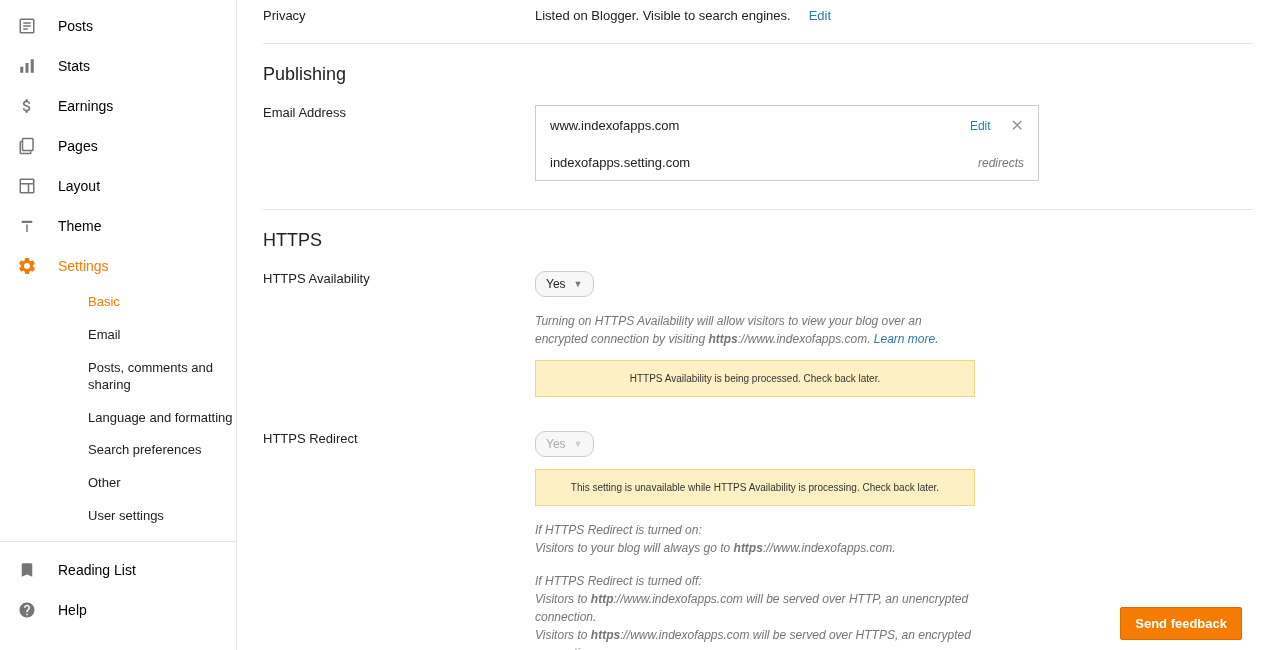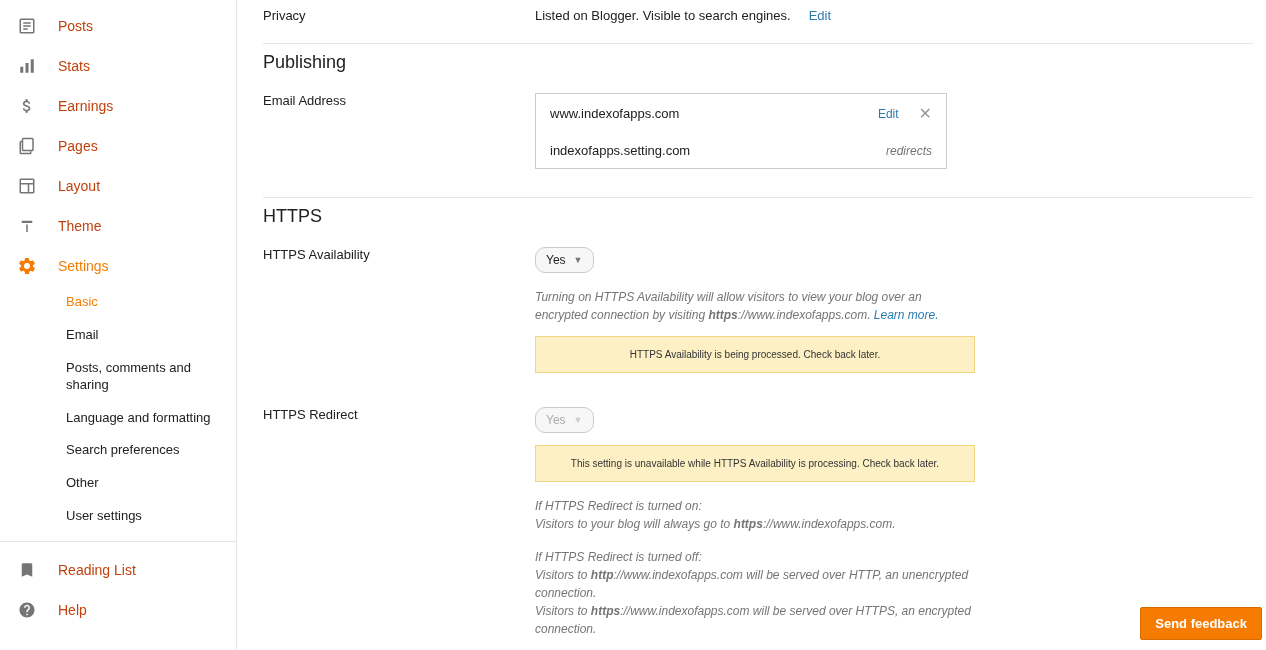--- a/index.html
+++ b/index.html
@@ -4,63 +4,63 @@
 <style>
   *{box-sizing:border-box;margin:0;padding:0;}
   body{font-family:Arial,Helvetica,sans-serif;font-size:13px;color:#212121;background:#fff;width:1266px;height:650px;overflow:hidden;position:relative;}
   .app{display:flex;height:650px;}
   .sidebar{width:237px;flex:0 0 237px;border-right:1px solid #e5e5e5;background:#fff;position:relative;overflow-y:auto;scrollbar-width:auto;}
   .sidebar::-webkit-scrollbar{width:16px;}
   .sidebar::-webkit-scrollbar-track{background:#f1f1f1;}
   .sidebar::-webkit-scrollbar-thumb{background:#c1c1c1;}
   .nav-item{display:flex;align-items:center;height:40px;padding-left:16px;color:#757575;cursor:pointer;}
   .nav-item .ico{width:22px;height:22px;margin-right:20px;display:flex;align-items:center;justify-content:center;color:#757575;}
-  .nav-item .label{font-size:14px;color:#c2410c;}
+  .nav-item .label{font-size:14px;color:#000000;}
   .nav-item.active .label{color:#f57c00;}
   .nav-item.active .ico{color:#f57c00;}
-  .sub-nav{padding-left:66px;}
+  .sub-nav{padding-left:88px;}
   .sub-item{font-size:13px;color:#212121;padding:8px 0;cursor:pointer;line-height:1.3;}
   .sub-item.active{color:#f57c00;}
   .sep{height:1px;background:#e5e5e5;margin:8px 0 8px 0;}
   svg{display:block;}
 
   .main{flex:1;position:relative;padding:0 0 0 26px;overflow-y:auto;height:650px;}
   .main::-webkit-scrollbar{width:10px;}
   .main::-webkit-scrollbar-track{background:#f1f1f1;}
   .main::-webkit-scrollbar-thumb{background:#c1c1c1;}
   .main-inner{max-width:990px;}
 
   .row{display:flex;padding:12px 0;font-size:13px;}
   .row .lab{width:272px;flex:0 0 272px;font-size:13px;color:#212121;}
   .row .val{flex:1;}
   .link{color:#2a7ab0;cursor:pointer;}
   .link2{color:#2a7ab0;cursor:pointer;}
   .hr{height:1px;background:#e5e5e5;margin:8px 0;}
 
-  h2.sect{font-size:18px;font-weight:400;color:#212121;margin:8px 0 8px 0;}
-
-  .addr-box{border:1px solid #ccc;width:412px;}
+  h2.sect{font-size:18px;font-weight:400;color:#212121;margin:20px 0 8px 0;}
+
+  .addr-box{border:1px solid #ccc;width:504px;}
   .addr-row{display:flex;align-items:center;padding:10px 14px;font-size:13px;}
   .addr-row + .addr-row{border-top:0px solid #eee;}
   .addr-row .domain{flex:1;color:#212121;}
   .addr-row .act{color:#2a7ab0;cursor:pointer;font-size:12px;margin-right:20px;}
   .addr-row .x{color:#999;cursor:pointer;font-size:16px;}
   .addr-row .redir{color:#757575;font-style:italic;font-size:12px;}
 
   .dropdown{display:inline-flex;align-items:center;border:1px solid #ccc;background:#f7f7f7;padding:5px 10px;font-size:12px;cursor:pointer;border-radius:10px;}
   .dropdown.disabled{color:#aaa;cursor:default;}
   .dropdown .tri{margin-left:8px;font-size:9px;color:#777;}
   .dropdown.disabled .tri{color:#ccc;}
 
   .help{font-size:12px;color:#757575;font-style:italic;margin-top:15px;line-height:1.5;max-width:440px;}
   .help b{font-weight:bold;font-style:italic;}
 
   .banner{background:#fdf0c4;border:1px solid #f0d684;padding:10px;text-align:center;font-size:10px;color:#333;margin-top:12px;max-width:440px;line-height:1.5;}
 
-  .feedback{position:fixed;bottom:10px;right:4px;background:#f57c00;color:#fff;border:1px solid #d96c00;padding:8px 14px;font-size:13px;cursor:pointer;font-weight:bold;border-radius:2px;}
+  .feedback{position:fixed;bottom:10px;right:24px;background:#f57c00;color:#fff;border:1px solid #d96c00;padding:8px 14px;font-size:13px;cursor:pointer;font-weight:bold;border-radius:2px;}
 </style>
 </head>
 <body>
 
 <div class="app">
   <div class="sidebar">
     <div style="height:6px"></div>
     <div class="nav-item">
       <span class="ico">
           <svg width="18" height="18" viewBox="0 0 24 24" fill="none" stroke="currentColor" stroke-width="2">

